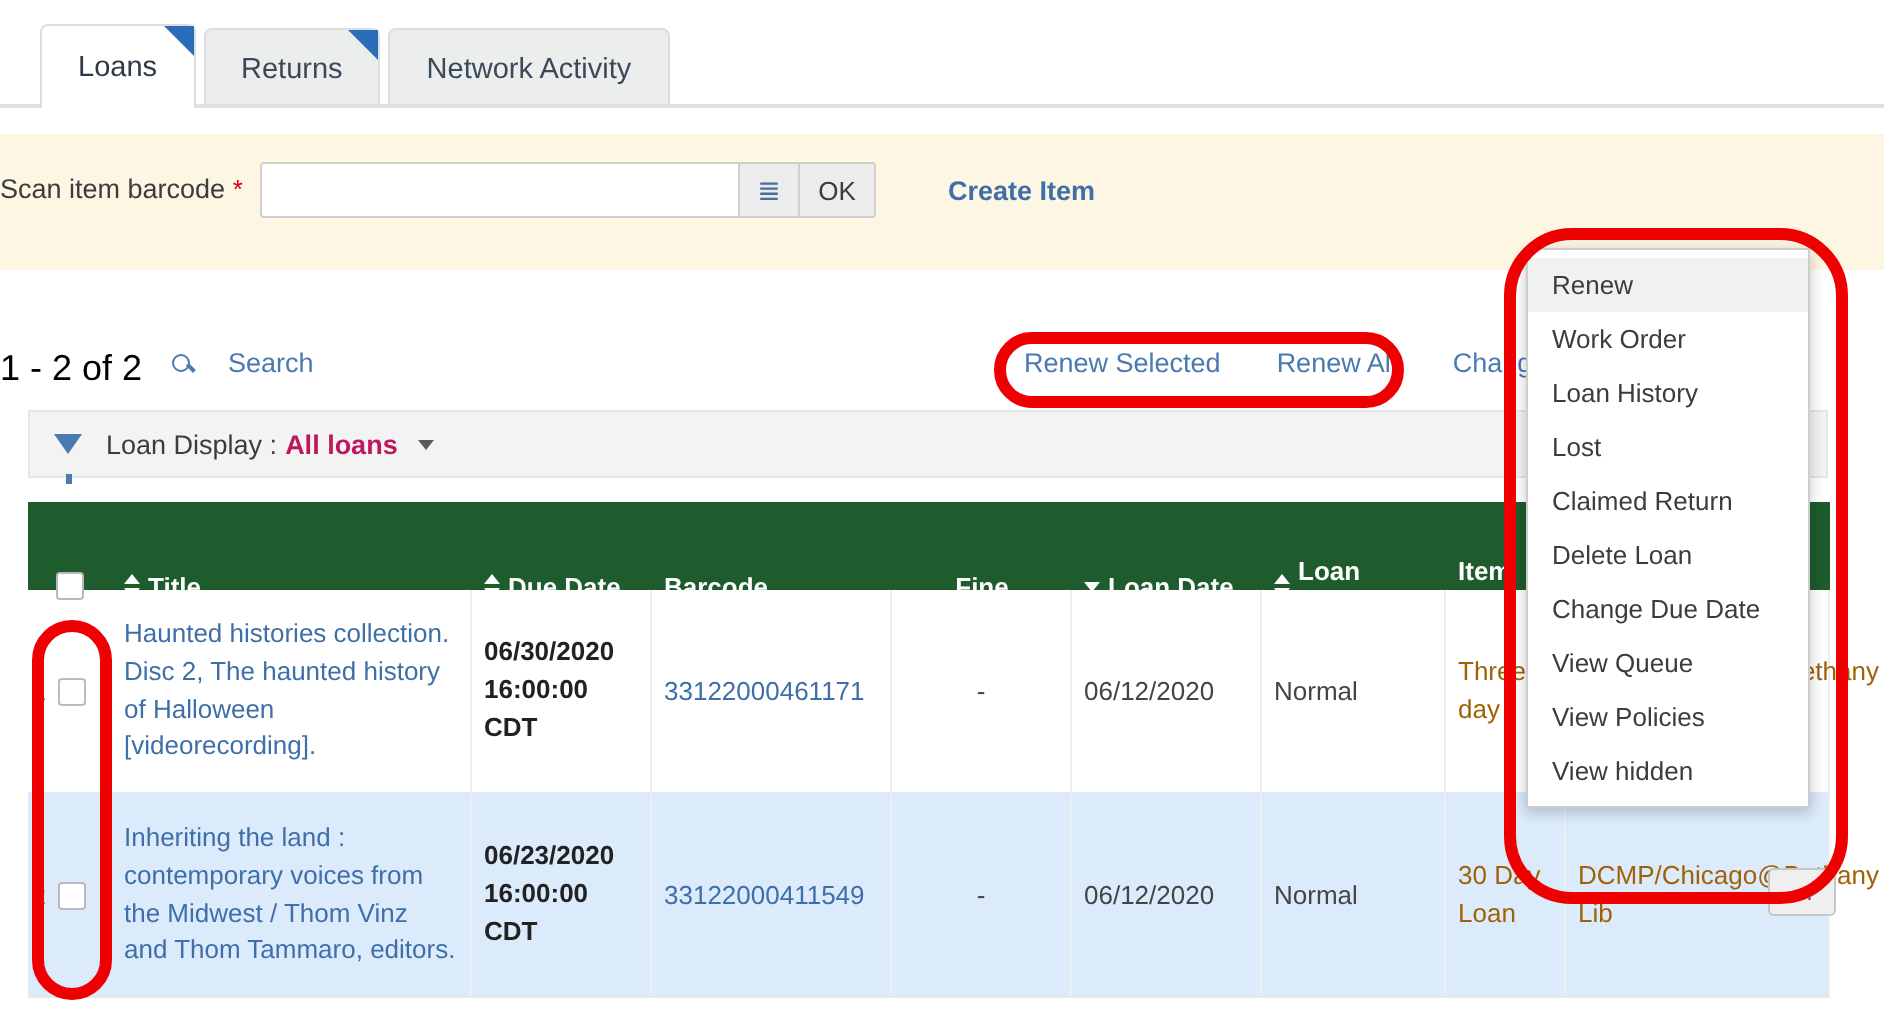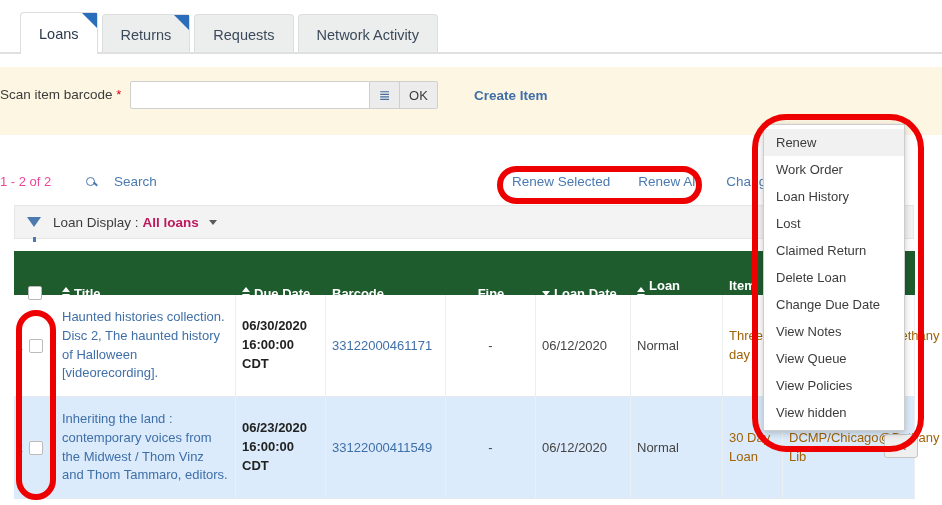--- a/index.html
+++ b/index.html
@@ -87,21 +87,21 @@
   .scan-okbtn { width: 38px; border-radius: 0 2px 2px 0; }
   .list-icon { display:inline-block; line-height:1; font-size: 14px; color:#4a6f9c; }
   .create-item {
     position: absolute; left: 474px; top: 88px;
     font-size: 13.5px; font-weight: bold; color: #3f6fa8; cursor: pointer;
   }
 
   
   .count-txt {
     position: absolute; left: 0px; top: 174px;
-    font-size: 13px; color: #ec4899;
+    font-size: 18px; color: #000000;
   }
   .search-link {
     position: absolute; left: 86px; top: 174px;
     font-size: 13.5px; color: #4a7ab0; cursor: pointer;
     display: flex; align-items: center; gap: 19px;
   }
   .mag {
     display:inline-block; width: 9px; height: 9px;
     border: 1.8px solid #4a7ab0; border-radius: 50%;
     position: relative; top:0px;
@@ -222,23 +222,20 @@
     <div class="tabs" id="tabs-host">
         <div class="tab active">
           <span>Loans</span>
           <span class="corner-flag"></span>
         </div>
         <div class="tab">
           <span>Returns</span>
           <span class="corner-flag"></span>
         </div>
         <div class="tab">
-          <span>Requests</span>
-        </div>
-        <div class="tab">
           <span>Network Activity</span>
         </div>
       </div>
     <div class="tabbar-underline"></div>
   </div>
 
   <div class="scanbar"></div>
   <div class="scan-label">
     <span>Scan item barcode</span>
     <span class="req-star">*</span>
@@ -380,21 +377,20 @@
   <div class="ellipsis-btn">...</div>
 
   <div class="menu" id="menu-host">
       <div class="menu-item hl">Renew</div>
       <div class="menu-item">Work Order</div>
       <div class="menu-item">Loan History</div>
       <div class="menu-item">Lost</div>
       <div class="menu-item">Claimed Return</div>
       <div class="menu-item">Delete Loan</div>
       <div class="menu-item">Change Due Date</div>
-      <div class="menu-item">View Notes</div>
       <div class="menu-item">View Queue</div>
       <div class="menu-item">View Policies</div>
       <div class="menu-item">View hidden</div>
     </div>
 
   <div class="ann ann-renew"></div>
   <div class="ann ann-menu"></div>
   <div class="ann ann-checks"></div>
 </div>
 

